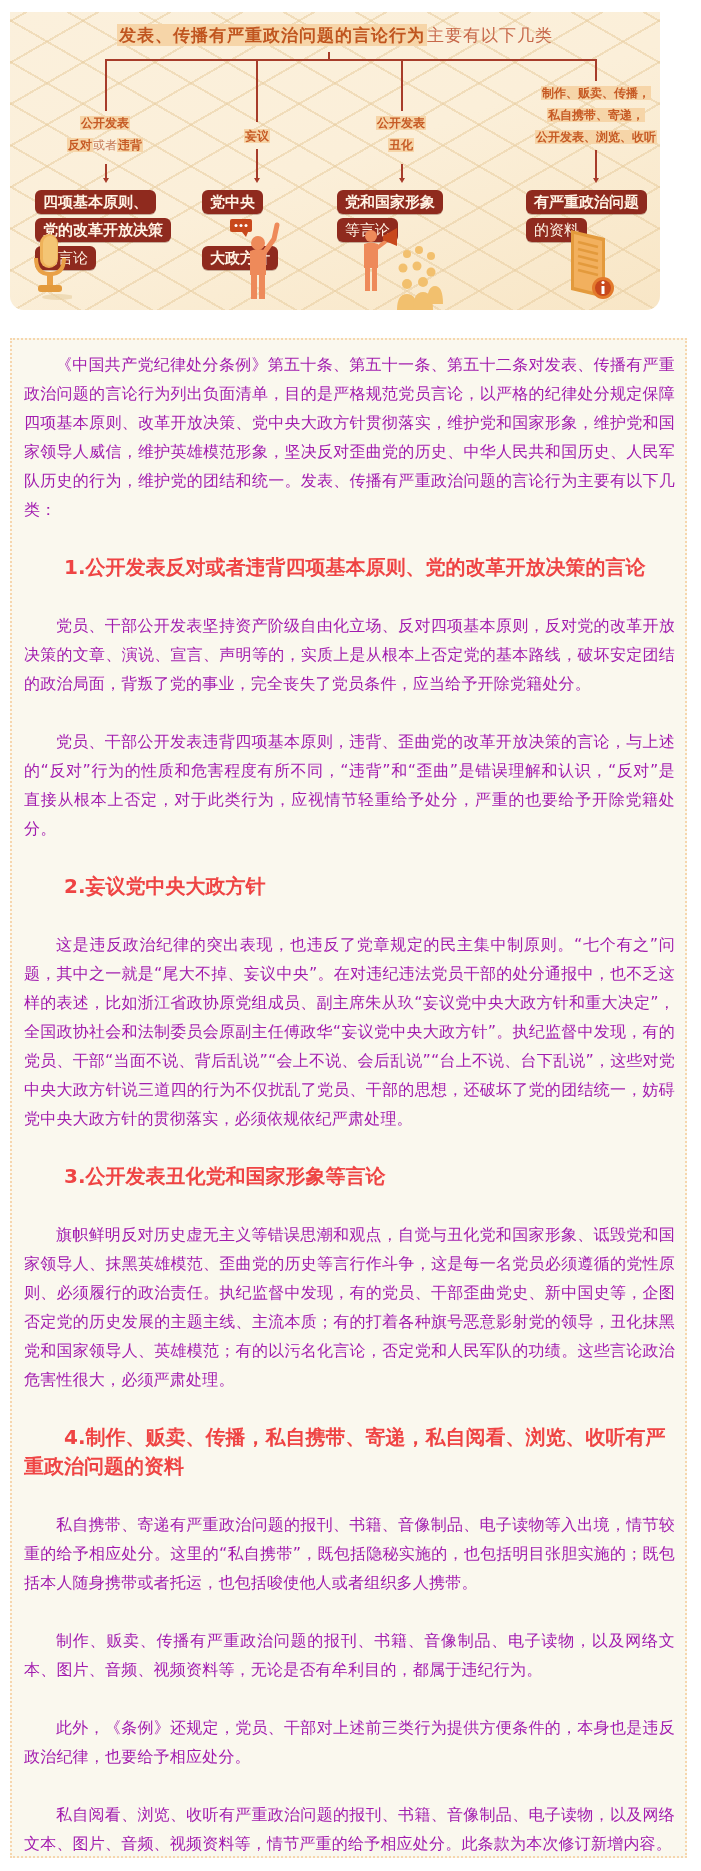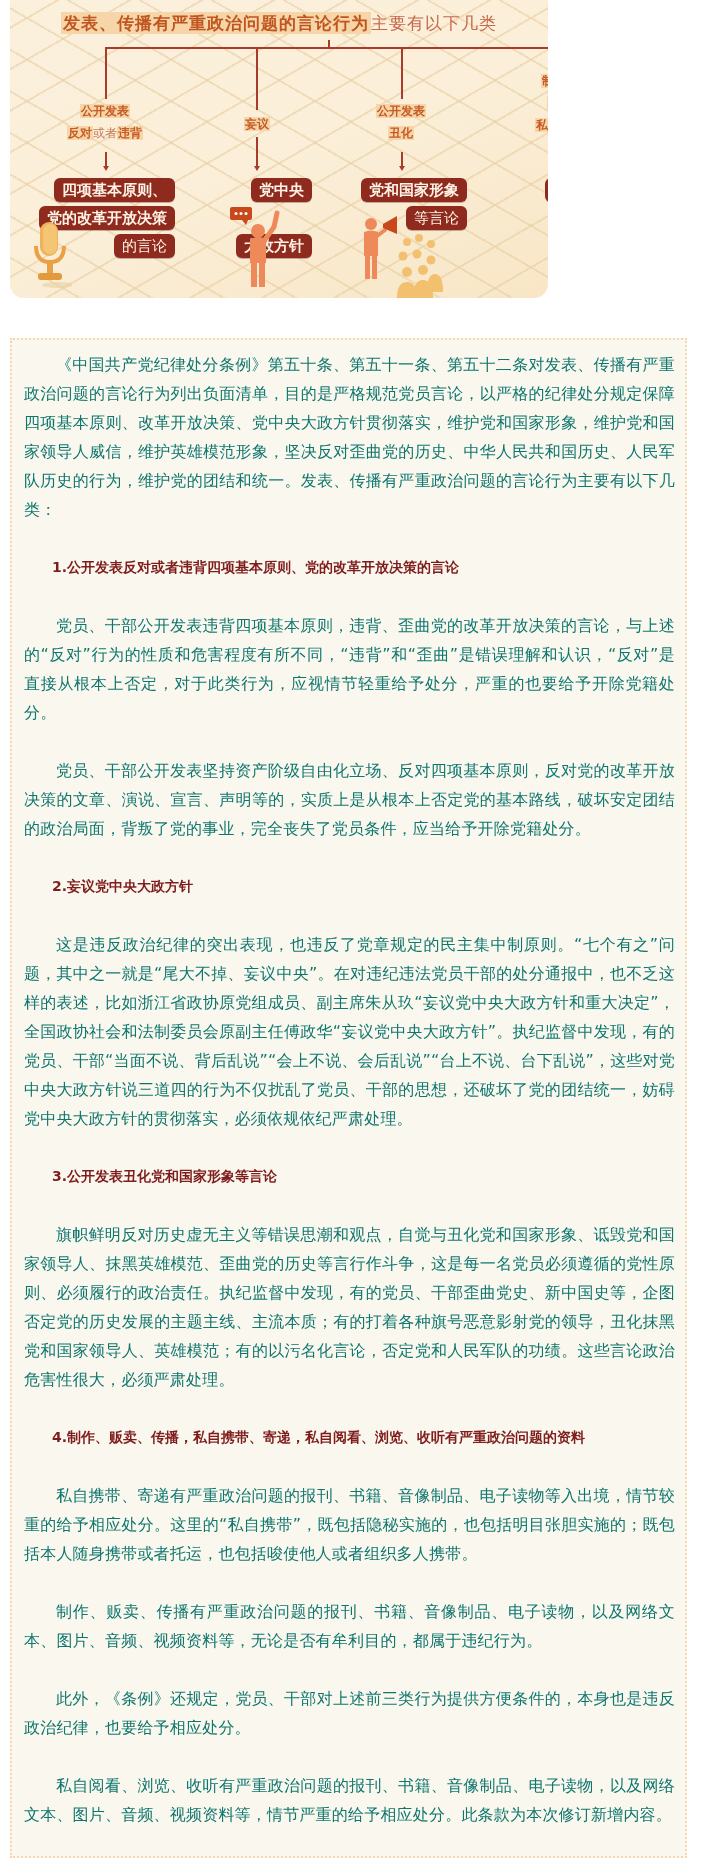--- a/index.html
+++ b/index.html
@@ -1,21 +1,21 @@
 <!DOCTYPE html>
 <html><head>
 <meta charset="utf-8">
 <style>
   * { box-sizing: border-box; margin: 0; padding: 0; }
   html, body { width: 701px; background: #ffffff; }
   body { font-family: "DejaVu Sans", "Liberation Sans", sans-serif; color: #3f3f3f; }
 
   
   .infographic {
-    position: absolute; left: 10px; top: 0; width: 538px; height: 298px;
+    position: absolute; left: 10px; top: 12px; width: 650px; height: 298px;
     border-radius: 0 0 14px 14px; overflow: hidden;
     background:
       repeating-linear-gradient(30deg, rgba(230,200,150,0.0) 0 34px, rgba(232,205,160,0.55) 34px 36px),
       repeating-linear-gradient(-30deg, rgba(230,200,150,0.0) 0 34px, rgba(232,205,160,0.55) 34px 36px),
       linear-gradient(160deg, #fbf0dc 0%, #fbefd9 50%, #f8e6c6 100%);
   }
   .ig-title {
     position: absolute; left: 0; right: 0; top: 12px; text-align: center;
     font-family: "DejaVu Serif", "Liberation Serif", serif; font-size: 17px; letter-spacing: 1px;
   }
@@ -26,41 +26,41 @@
     position: absolute; width: 0; height: 0;
     border-left: 3px solid transparent; border-right: 3px solid transparent;
     border-top: 5px solid #a73c2a;
   }
   .label {
     position: absolute; text-align: center; font-family: "DejaVu Serif", "Liberation Serif", serif;
     font-size: 12px; font-weight: bold; line-height: 22px; color: #c65a24;
   }
   .label span.h { background: #f6d5a8; padding: 0 1px; }
   .label span.n { color: #c67c5a; font-weight: normal; }
-  .pill-stack { position: absolute; display: flex; flex-direction: column; align-items: flex-end; gap: 4px; }
+  .pill-stack { position: absolute; display: flex; flex-direction: column; align-items: flex-start; gap: 4px; }
   .pill {
     background: #8f2a1e; color: #fff3e4; font-family: "DejaVu Serif", "Liberation Serif", serif;
     font-size: 15px; font-weight: bold; padding: 2px 8px; border-radius: 6px; line-height: 20px;
     white-space: nowrap; box-shadow: 0 1px 0 rgba(80,20,10,0.3);
   }
   .pill.light { font-weight: normal; }
   .illus { position: absolute; }
 
   
   .textbox {
     position: absolute; left: 10px; top: 338px; width: 677px; height: 1520px;
     background: #faf8ee; border: 2px dotted #f6d6ad;
     padding: 10px 10px 0 12px;
   }
   .para {
-    font-size: 16px; line-height: 29px; color: #0f766e; text-align: justify;
+    font-size: 16px; line-height: 29px; color: #a21caf; text-align: justify;
     letter-spacing: 0.2px; margin-bottom: 29px; text-indent: 2em;
   }
   .heading {
-    font-size: 14px; line-height: 29px; font-weight: bold; color: #7f1d1d;
+    font-size: 20px; line-height: 29px; font-weight: bold; color: #ef4444;
     margin-bottom: 29px; text-indent: 2em;
   }
 </style>
 </head>
 <body>
 
 <div class="infographic">
 
   <div class="ig-title">
     <span class="hl">发表、传播有严重政治问题的言论行为</span><span class="rest">主要有以下几类</span>
@@ -141,21 +141,21 @@
     <circle cx="52" cy="60" r="5" fill="#f2c06e"></circle>
       <circle cx="68" cy="58" r="5" fill="#f2c06e"></circle>
     <path d="M42 86 Q42 70 52 70 Q62 70 62 86 Z" fill="#f2c06e"></path>
     <path d="M58 86 Q58 68 68 68 Q78 68 78 86 Z" fill="#f2c06e"></path>
     <path d="M72 80 Q72 62 80 62 Q88 62 88 80 Z" fill="#f2c06e"></path>
   </svg>
 
   <div class="label" style="left:500px;top:70px;width:172px;">
     <div><span class="h">制作、贩卖、传播，</span></div>
     <div><span class="h">私自携带、寄递，</span></div>
-    <div><span class="h">私自阅看、浏览、收听</span></div>
+    <div><span class="h">公开发表、浏览、收听</span></div>
   </div>
   <div class="line" style="left:585px;top:138px;width:2px;height:30px;"></div>
   <div class="arrow-head" style="left:583px;top:166px;"></div>
   <div class="pill-stack" style="left:516px;top:178px;width:140px;">
     <div class="pill">有严重政治问题</div>
     <div class="pill light">的资料</div>
   </div>
   <svg class="illus" style="left:555px;top:212px;" width="60" height="80" viewBox="0 0 60 80">
     <polygon points="6,6 40,14 40,74 6,66" fill="#e39a3c"></polygon>
     <polygon points="9,10 37,17 37,70 9,63" fill="#f2b05e"></polygon>
@@ -170,22 +170,22 @@
     <circle cx="38" cy="64" r="8" fill="#c8481c"></circle>
     <rect x="36.5" y="62" width="3" height="8" fill="#fff"></rect>
       <circle cx="38" cy="58.5" r="1.6" fill="#fff"></circle>
   </svg>
 </div>
 
 <div class="textbox">
   <p class="para">《中国共产党纪律处分条例》第五十条、第五十一条、第五十二条对发表、传播有严重政治问题的言论行为列出负面清单，目的是严格规范党员言论，以严格的纪律处分规定保障四项基本原则、改革开放决策、党中央大政方针贯彻落实，维护党和国家形象，维护党和国家领导人威信，维护英雄模范形象，坚决反对歪曲党的历史、中华人民共和国历史、人民军队历史的行为，维护党的团结和统一。发表、传播有严重政治问题的言论行为主要有以下几类：</p>
 
   <h3 class="heading">1.公开发表反对或者违背四项基本原则、党的改革开放决策的言论</h3>
+  <p class="para">党员、干部公开发表坚持资产阶级自由化立场、反对四项基本原则，反对党的改革开放决策的文章、演说、宣言、声明等的，实质上是从根本上否定党的基本路线，破坏安定团结的政治局面，背叛了党的事业，完全丧失了党员条件，应当给予开除党籍处分。</p>
   <p class="para">党员、干部公开发表违背四项基本原则，违背、歪曲党的改革开放决策的言论，与上述的“反对”行为的性质和危害程度有所不同，“违背”和“歪曲”是错误理解和认识，“反对”是直接从根本上否定，对于此类行为，应视情节轻重给予处分，严重的也要给予开除党籍处分。</p>
-  <p class="para">党员、干部公开发表坚持资产阶级自由化立场、反对四项基本原则，反对党的改革开放决策的文章、演说、宣言、声明等的，实质上是从根本上否定党的基本路线，破坏安定团结的政治局面，背叛了党的事业，完全丧失了党员条件，应当给予开除党籍处分。</p>
 
   <h3 class="heading">2.妄议党中央大政方针</h3>
   <p class="para">这是违反政治纪律的突出表现，也违反了党章规定的民主集中制原则。“七个有之”问题，其中之一就是“尾大不掉、妄议中央”。在对违纪违法党员干部的处分通报中，也不乏这样的表述，比如浙江省政协原党组成员、副主席朱从玖“妄议党中央大政方针和重大决定”，全国政协社会和法制委员会原副主任傅政华“妄议党中央大政方针”。执纪监督中发现，有的党员、干部“当面不说、背后乱说”“会上不说、会后乱说”“台上不说、台下乱说”，这些对党中央大政方针说三道四的行为不仅扰乱了党员、干部的思想，还破坏了党的团结统一，妨碍党中央大政方针的贯彻落实，必须依规依纪严肃处理。</p>
 
   <h3 class="heading">3.公开发表丑化党和国家形象等言论</h3>
   <p class="para">旗帜鲜明反对历史虚无主义等错误思潮和观点，自觉与丑化党和国家形象、诋毁党和国家领导人、抹黑英雄模范、歪曲党的历史等言行作斗争，这是每一名党员必须遵循的党性原则、必须履行的政治责任。执纪监督中发现，有的党员、干部歪曲党史、新中国史等，企图否定党的历史发展的主题主线、主流本质；有的打着各种旗号恶意影射党的领导，丑化抹黑党和国家领导人、英雄模范；有的以污名化言论，否定党和人民军队的功绩。这些言论政治危害性很大，必须严肃处理。</p>
 
   <h3 class="heading">4.制作、贩卖、传播，私自携带、寄递，私自阅看、浏览、收听有严重政治问题的资料</h3>
   <p class="para">私自携带、寄递有严重政治问题的报刊、书籍、音像制品、电子读物等入出境，情节较重的给予相应处分。这里的“私自携带”，既包括隐秘实施的，也包括明目张胆实施的；既包括本人随身携带或者托运，也包括唆使他人或者组织多人携带。</p>
   <p class="para">制作、贩卖、传播有严重政治问题的报刊、书籍、音像制品、电子读物，以及网络文本、图片、音频、视频资料等，无论是否有牟利目的，都属于违纪行为。</p>

